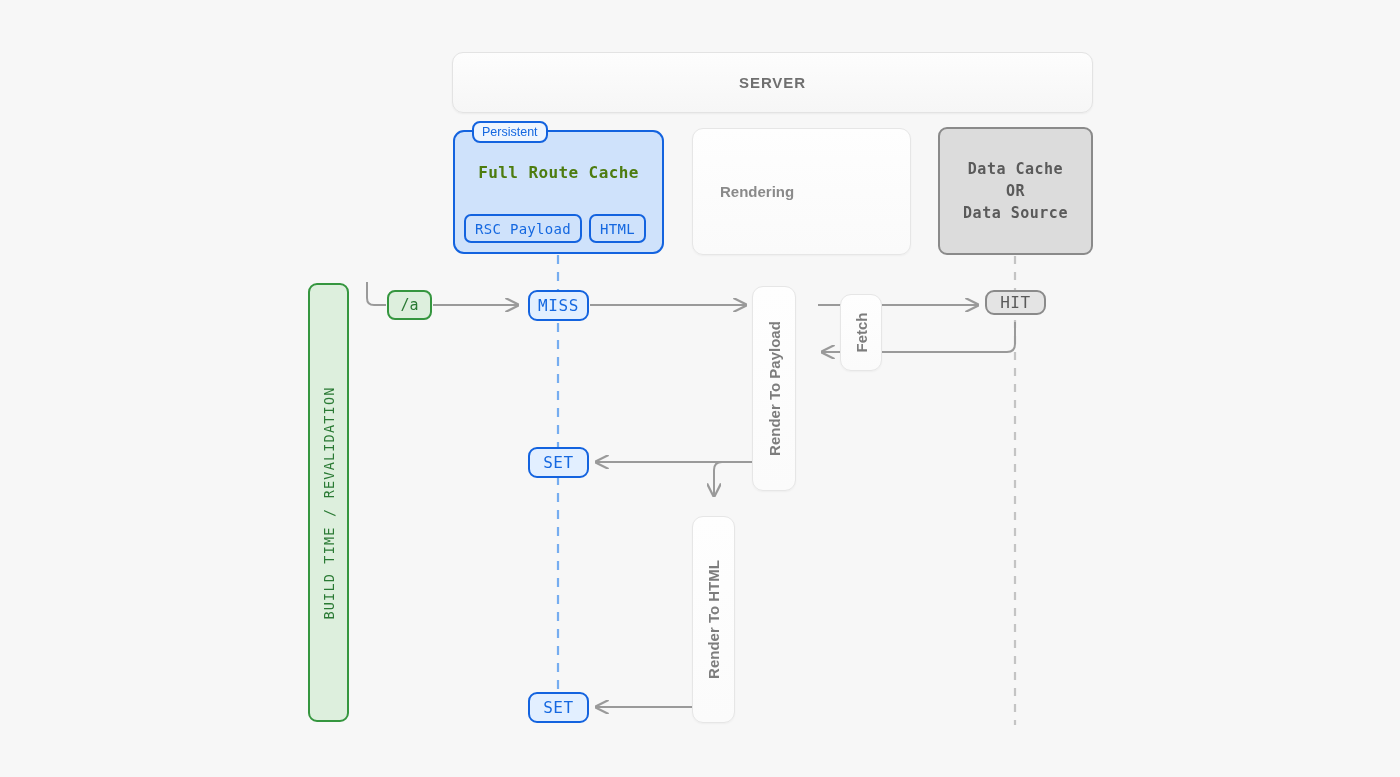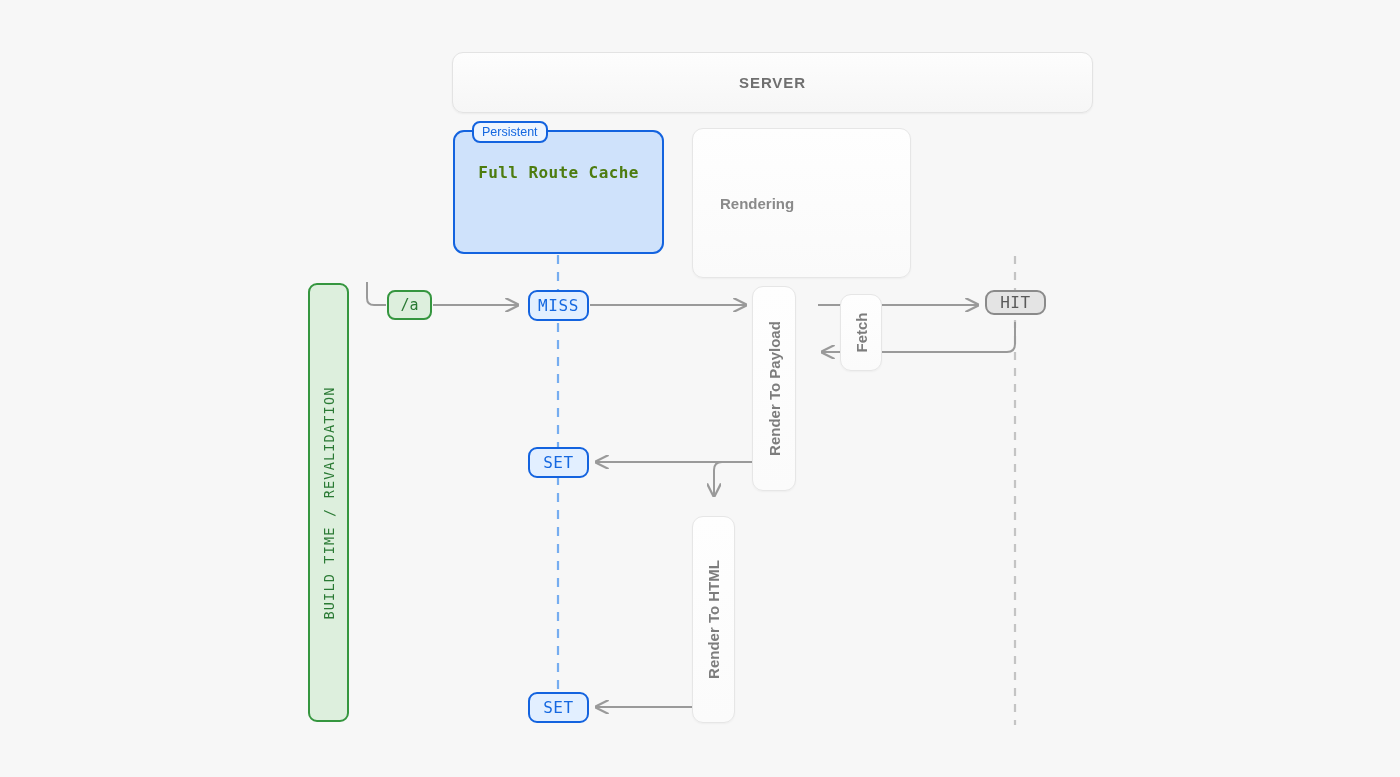--- a/index.html
+++ b/index.html
@@ -43,21 +43,21 @@
   .server-bar .lbl {
     font-size: 15px;
     font-weight: bold;
     letter-spacing: .9px;
     color: #6f6f6f;
   }
 
   
   .rendering-box {
     left: 692px; top: 128px;
-    width: 219px; height: 150px;
+    width: 219px; height: 127px;
     background: linear-gradient(180deg,#fefefe 0%,#fafafa 100%);
     border: 1px solid #e6e6e6;
     border-radius: 11px;
     box-shadow: 0 1px 2px rgba(0,0,0,.04);
     justify-content: flex-start;
     padding-left: 27px;
   }
   .rendering-box .lbl {
     font-size: 15px;
     font-weight: bold;
@@ -258,26 +258,35 @@
     <path class="e-gray" marker-end="url(#ah-gray)" d="M 692 707 L 596 707"></path>
   </svg>
 
   <div class="node server-bar">
     <span class="lbl">SERVER</span>
   </div>
 
   <div class="node frc-box">
     <div class="persistent-tab">Persistent</div>
     <div class="frc-title">Full Route Cache</div>
+    <div class="frc-chips">
+      <span class="chip">RSC Payload</span>
+      <span class="chip">HTML</span>
+    </div>
   </div>
 
   <div class="node rendering-box">
     <span class="lbl">Rendering</span>
   </div>
 
+  <div class="node datacache-box">
+    <span class="lbl">Data Cache</span>
+    <span class="lbl">OR</span>
+    <span class="lbl">Data Source</span>
+  </div>
 
   <div class="node buildtime-bar">
     <span class="lbl">BUILD TIME / REVALIDATION</span>
   </div>
 
   <div class="node route-pill">
     <span>/a</span>
   </div>
 
   <div class="node blue-pill pill-miss">

